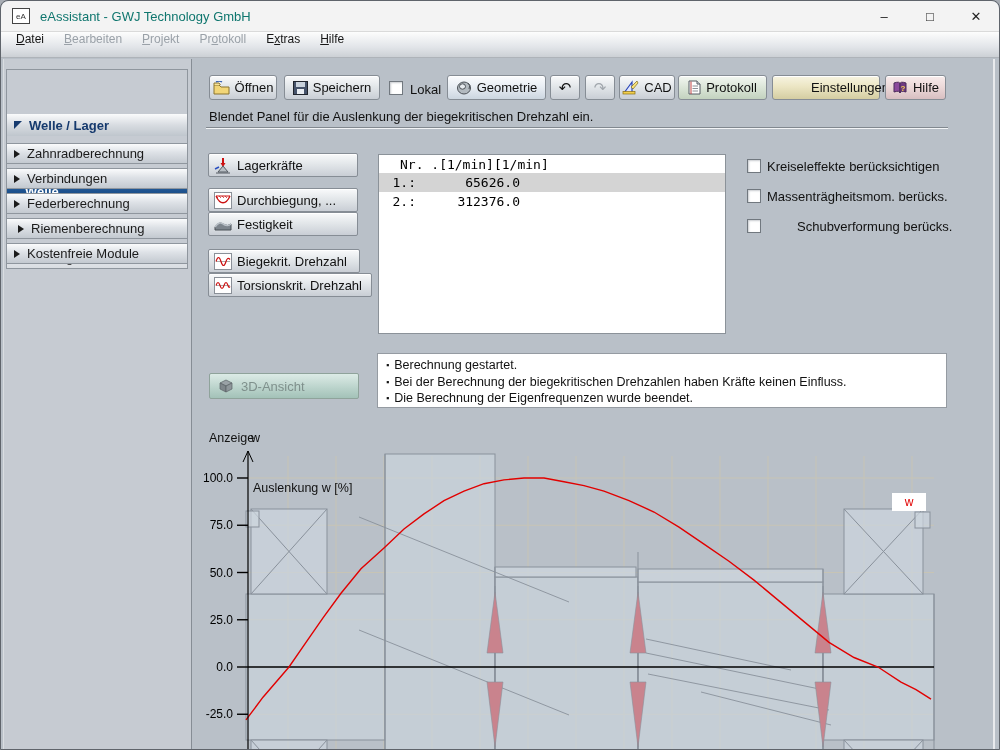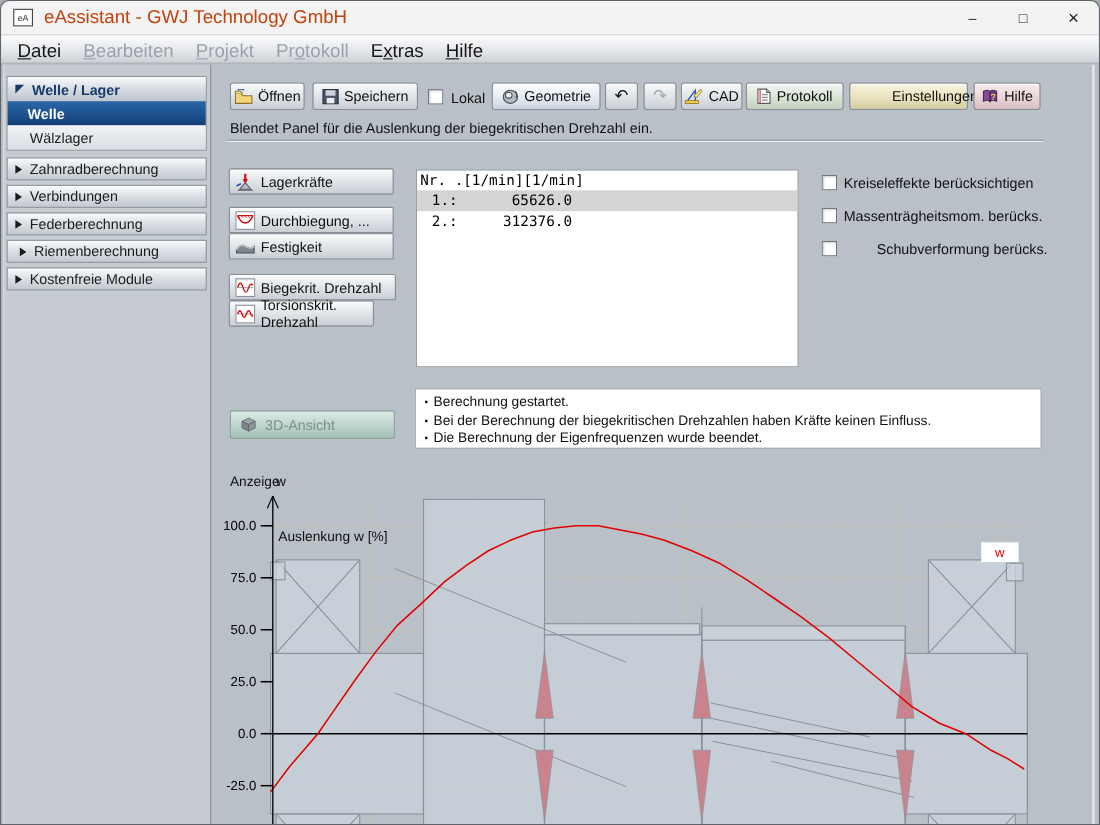--- a/index.html
+++ b/index.html
@@ -6,36 +6,36 @@
   html,body { background:#a8adb4; }
   body { font-family:"Liberation Sans", sans-serif; }
   #win { position:relative; width:1000px; height:750px; background:#b9c0c8;
          overflow:hidden; border:1px solid #5f646b; border-radius:8px 8px 0 0; }
 
   
   #titlebar { position:absolute; left:0; top:0; width:100%; height:31px; background:#f3f3f3;
               border-bottom:1px solid #dadada; display:flex; align-items:center; border-radius:8px 8px 0 0;}
   .app-icon { width:18px; height:16px; border:1px solid #444; margin-left:11px; background:#fff;
               font-size:8px; color:#333; display:flex; align-items:center; justify-content:center; }
-  #title-text { margin-left:10px; font-size:17px; color:#c2410c; }
+  #title-text { margin-left:10px; font-size:13px; color:#0f766e; }
   .win-controls { margin-left:auto; display:flex; height:100%; }
   .win-btn { width:46px; display:flex; align-items:center; justify-content:center; font-size:13px; color:#222; }
 
   
   #menubar { position:absolute; left:0; top:31px; width:100%; height:26px;
              background:linear-gradient(#fdfdfd,#e2e5e9 60%,#ccd0d5);
-             border-bottom:1px solid #aeb3b9; display:flex; align-items:flex-end; padding-left:5px; font-size:17px; color:#161616;}
+             border-bottom:1px solid #aeb3b9; display:flex; align-items:flex-start; padding-left:5px; font-size:12px; color:#161616;}
   .menu-item { padding:0 10px; }
   .menu-item.disabled { color:#9aa1a8; }
 
   
   #sidebar { position:absolute; left:2px; top:58px; width:189px; height:692px;
              background:#c6cbd2; border-right:1px solid #868d95; border-left:1px solid #d9dde1;}
   .sb-box { position:absolute; left:5px; width:182px; border:1px solid #8f969e; }
-  .sb-row { height:22px; display:flex; align-items:center; gap:7px; padding-left:7px; font-size:13px; }
+  .sb-row { height:22px; display:flex; align-items:center; gap:7px; padding-left:7px; font-size:13px;margin-top:44px; }
   .sb-head { background:linear-gradient(#fafbfc,#d8dce1 50%,#bfc6cd); color:#163a6e; font-weight:bold; }
   .sb-sel  { background:linear-gradient(#2c67a8,#113f76); color:#fff; font-weight:bold; padding-left:18px; }
   .sb-sub  { background:linear-gradient(#f2f4f6,#d9dde2); color:#1a1a1a; padding-left:20px; }
   .sb-bar { position:absolute; left:5px; width:182px; height:21px;
             background:linear-gradient(#fafbfc,#dde1e6 45%,#c3c9d0); border:1px solid #8f969e;
             display:flex; align-items:center; gap:7px; padding-left:7px; font-size:13px; color:#1b1b1b; }
   .tri-r { width:0; height:0; border-left:6px solid #1b1b1b; border-top:4px solid transparent; border-bottom:4px solid transparent; }
   .tri-exp { width:0; height:0; border-top:8px solid #163a6e; border-right:8px solid transparent; }
 
   
@@ -58,21 +58,21 @@
 
   
   .act { position:absolute; left:207px; height:24px; border:1px solid #868d95; border-radius:2px;
          background:linear-gradient(#f9fafb,#e3e7ea 45%,#c9ced5); box-shadow:inset 0 1px 0 #fff;
          display:flex; align-items:center; gap:5px; padding-left:5px; font-size:13px; color:#111; }
   .ico-box { width:18px; height:17px; background:#fff; border:1px solid #8a9098; display:flex; align-items:center; justify-content:center; }
 
   
   #results { position:absolute; left:377px; top:153px; width:348px; height:180px; background:#fff;
              border:1px solid #8b9299; font-family:"DejaVu Sans Mono", monospace; font-size:13px; color:#000; }
-  #results .hdr { padding:2px 3px 1px 3px; }
+  #results .hdr { padding:2px 3px 1px 3px;margin-left:18px; }
   .t-row { display:flex; height:19px; align-items:center; }
   .t-row.hl { background:#d4d4d4; }
   .t-nr { width:37px; text-align:right; }
   .t-val { width:104px; text-align:right; }
 
   
   .opt { position:absolute; left:746px; display:flex; gap:6px; align-items:flex-start; }
 
   
   #btn3d { position:absolute; left:208px; top:372px; width:150px; height:26px;
@@ -252,21 +252,21 @@
   </div>
   <div class="act" style="top:248px;width:152px;">
     <span class="ico-box">
       <svg width="16" height="13" viewBox="0 0 16 13">
         <line x1="1" y1="6.5" x2="15" y2="6.5" stroke="#888" stroke-width="0.7"></line>
         <path d="M1 6.5 q2.5 -8 5 0 q2.5 8 5 0 q1.5 -5 4 -2" fill="none" stroke="#cc1111" stroke-width="1.2"></path>
       </svg>
     </span>
     <span>Biegekrit. Drehzahl</span>
   </div>
-  <div class="act" style="top:272px;width:132px;">
+  <div class="act" style="top:272px;width:164px;">
     <span class="ico-box">
       <svg width="16" height="13" viewBox="0 0 16 13">
         <line x1="1" y1="6.5" x2="15" y2="6.5" stroke="#888" stroke-width="0.7"></line>
         <path d="M1 6.5 q2 -6 4 0 q2 6 4 0 q2 -6 4 0 q1 3 2 1" fill="none" stroke="#cc1111" stroke-width="1.2"></path>
       </svg>
     </span>
     <span>Torsionskrit. Drehzahl</span>
   </div>
 
   <div id="results">

